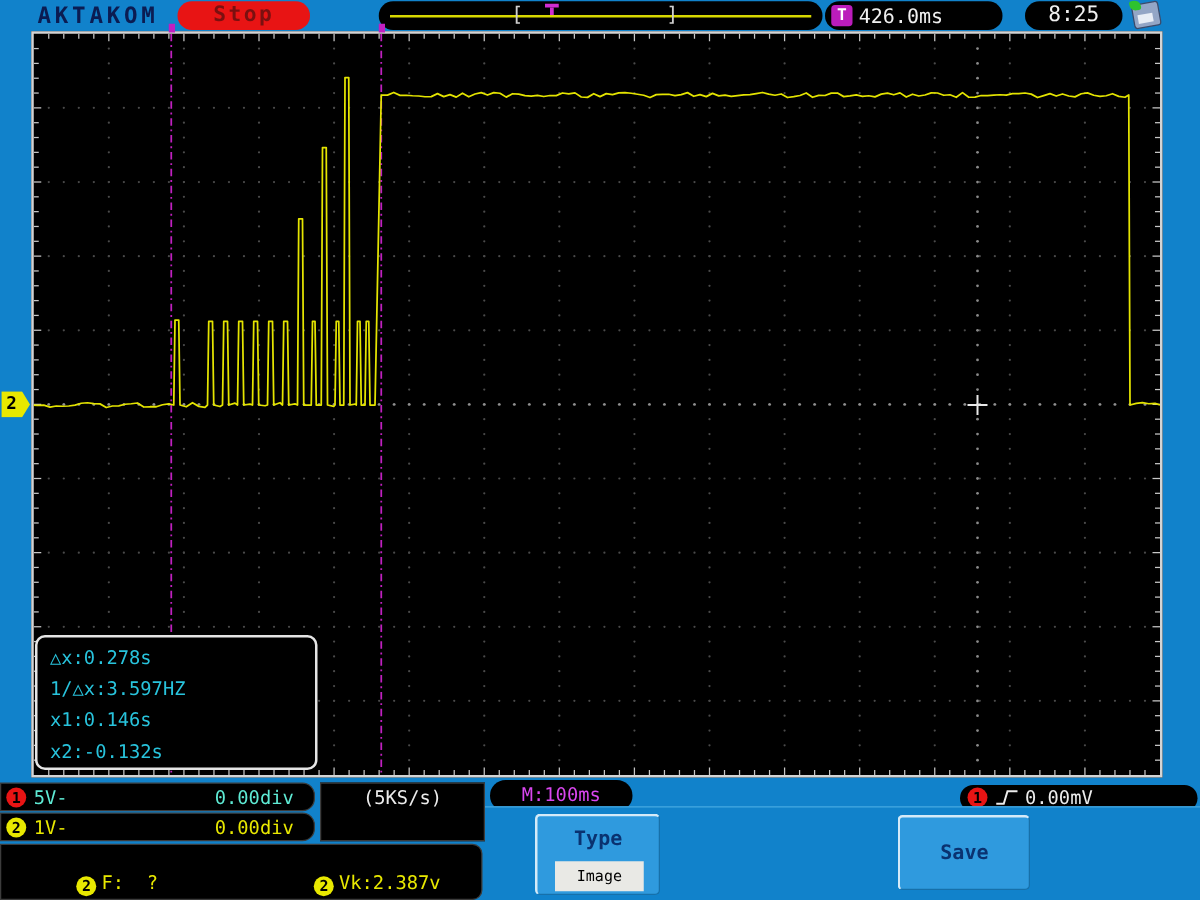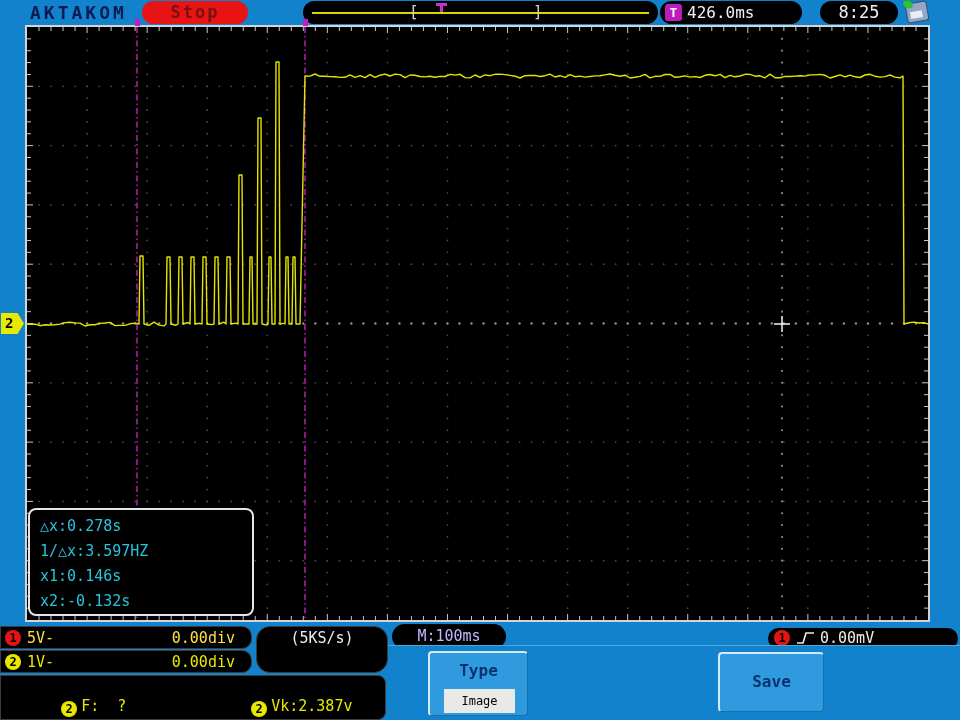--- a/index.html
+++ b/index.html
@@ -45,25 +45,25 @@
   .cursor-box .ln{color:#28c3dc;font-size:15px;line-height:25px;white-space:pre;}
   
   .blackbox{background:#000;border:1px solid #3c3c3c;box-sizing:border-box;}
   .chbox1{left:0;top:626px;width:252px;height:23px;border-radius:0 10px 10px 0;}
   .chbox2{left:0;top:650px;width:252px;height:23px;border-radius:0 10px 10px 0;}
   .badge{width:16px;height:16px;border-radius:50%;color:#000;font-size:12px;font-weight:bold;
     text-align:center;line-height:16px;display:inline-block;}
   .badge.red{background:#e81414;} .badge.yel{background:#e8e800;}
   .ch-scale{position:absolute;left:26px;top:2px;font-size:15px;}
   .ch-off{position:absolute;right:16px;top:2px;font-size:15px;}
-  .red-t{color:#fde047;} .yel-t{color:#e8e800;}
-  .acqbox{left:256px;top:626px;width:132px;height:47px;border-radius:14px;text-align:center;}
+  .red-t{color:#5eead4;} .yel-t{color:#e8e800;}
+  .acqbox{left:256px;top:626px;width:132px;height:47px;border-radius:0;text-align:center;}
   .acqbox .l1{color:#ececec;font-size:15px;line-height:23px;}
   .m-pill{left:392px;top:624px;width:114px;height:25px;border-radius:13px;background:#000;
-    color:#c4b5fd;font-size:15px;text-align:center;line-height:24px;}
+    color:#d946ef;font-size:15px;text-align:center;line-height:24px;}
   .trig-pill{left:768px;top:628px;width:190px;height:21px;border-radius:11px;background:#000;}
   .trig-pill .lvl{position:absolute;left:52px;top:1px;color:#ececec;font-size:15px;}
   .measbox{left:0;top:675px;width:386px;height:45px;border-radius:0 8px 8px 0;}
   .meas-item{position:absolute;font-size:15px;color:#e8e800;white-space:pre;}
   .meas-item .badge{margin-right:4px;vertical-align:-2px;}
   
   .menu-panel{left:388px;top:645px;width:572px;height:75px;background:#1182cb;border-top:1px solid #45a9e2;}
   .menu-btn{background:#2f9ade;border-top:2px solid #d5eaf8;border-left:2px solid #d5eaf8;
     border-right:1px solid #1670aa;border-bottom:1px solid #1670aa;border-radius:4px;box-sizing:border-box;}
   .type-btn{left:392px;top:651px;width:100px;height:65px;margin-left:36px;}

